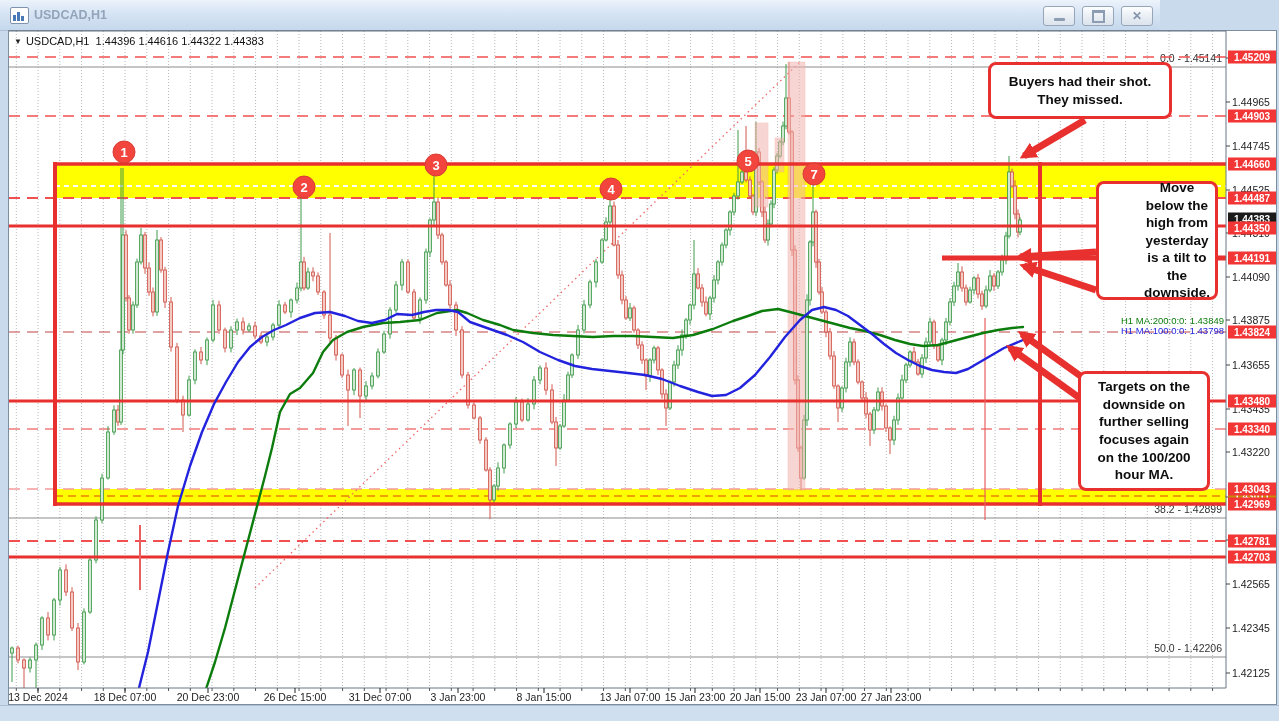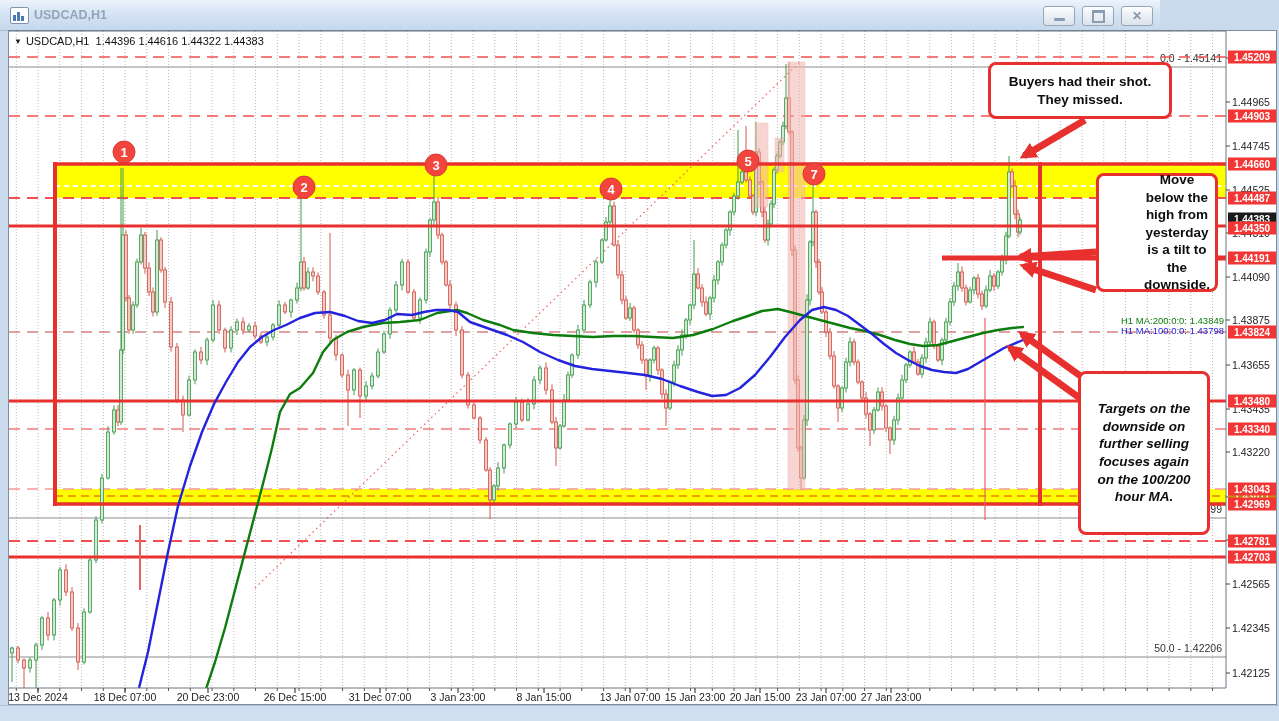--- a/index.html
+++ b/index.html
@@ -813,20 +813,20 @@
       <text x="891" y="701" font-family="&quot;Liberation Sans&quot;,sans-serif" font-size="10.5px" fill="#1c1c1c" text-anchor="middle">27 Jan 23:00</text>
     </g>
     <line x1="9" y1="31" x2="1226" y2="31" stroke="#6a7686" stroke-width="1"></line>
   </svg>
 
 <div class="ohlc"><span class="caret">▼</span><span>USDCAD,H1  1.44396 1.44616 1.44322 1.44383</span></div>
 
 <div class="callout" id="co0" style="left: 988px; top: 62px; width: 184px; height: 57px;">
     <span>Buyers had their shot. They missed.</span>
   </div>
-<div class="callout" id="co1" style="left: 1096px; top: 173px; width: 122px; height: 119px; padding-left: 48px;">
+<div class="callout" id="co1" style="left: 1096px; top: 181px; width: 122px; height: 119px; padding-left: 48px;">
     <span>Move below the high from yesterday is a tilt to the downside.</span>
   </div>
-<div class="callout" id="co2" style="left: 1078px; top: 371px; width: 132px; height: 164px; font-style: italic;">
+<div class="callout" id="co2" style="left: 1078px; top: 371px; width: 132px; height: 120px;">
     <span>Targets on the downside on further selling focuses again on the 100/200 hour MA.</span>
   </div>
 
 <div class="bottomstrip"></div>
 
 </body></html>

